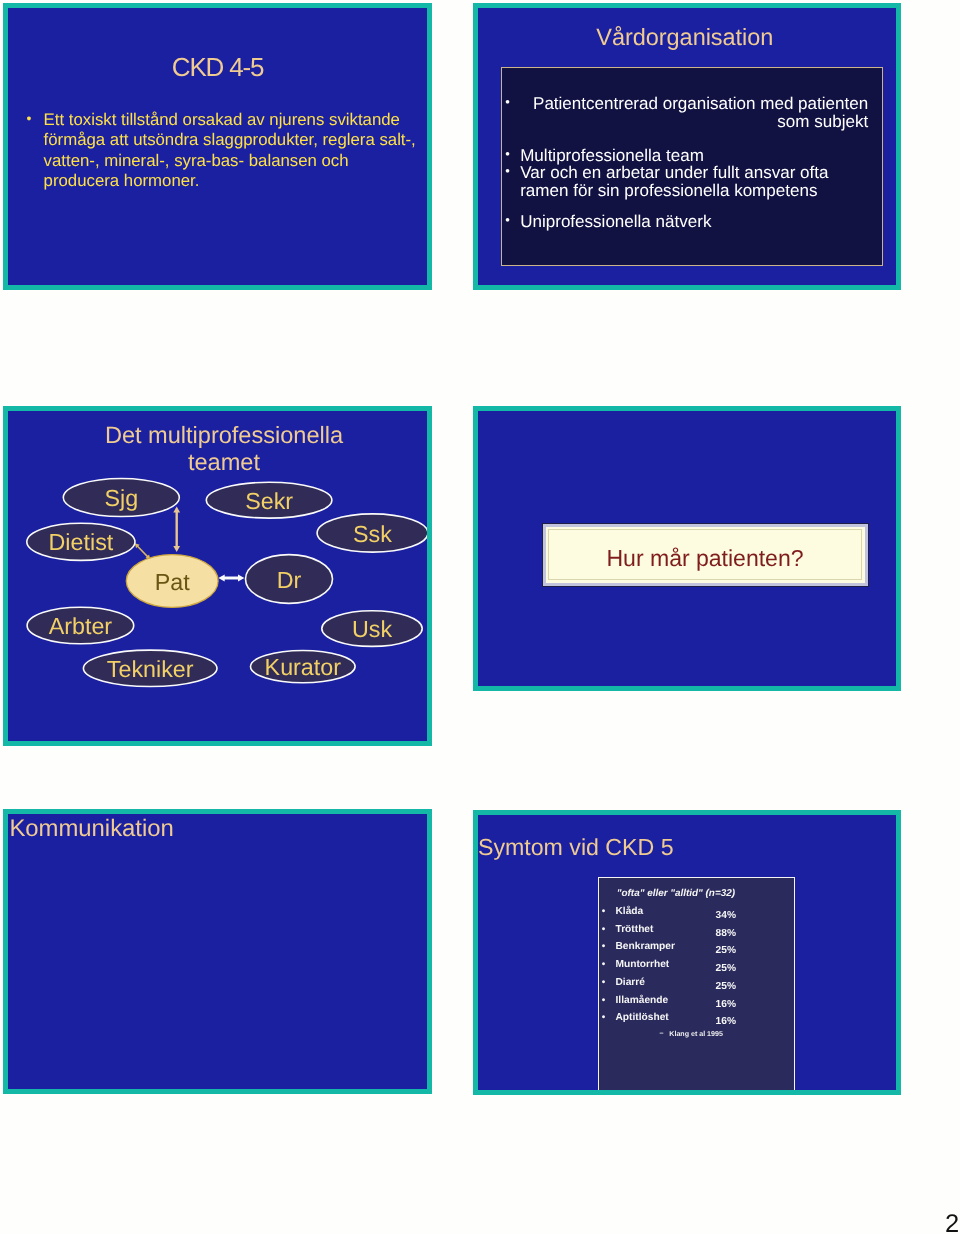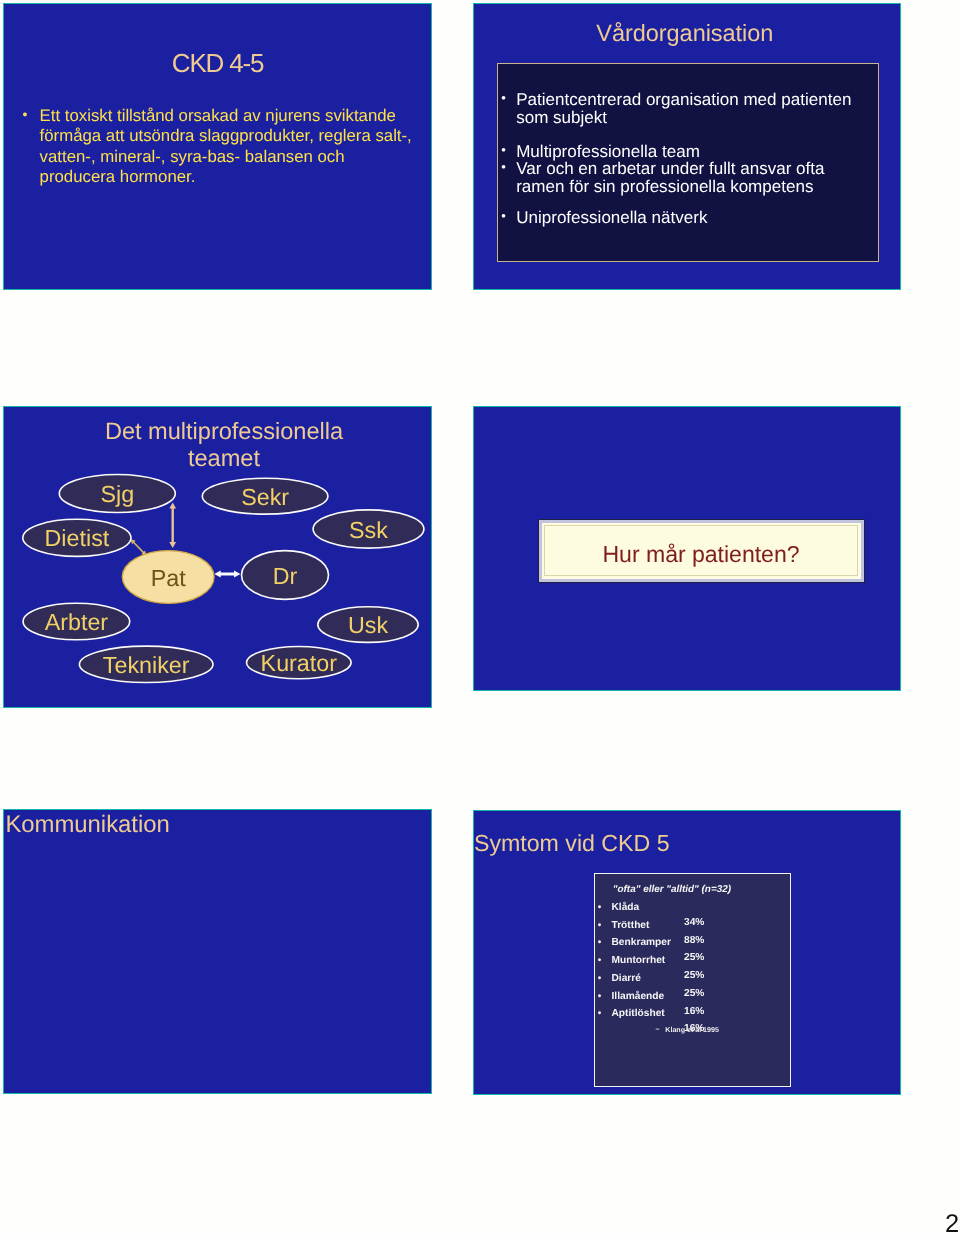--- a/index.html
+++ b/index.html
@@ -1,44 +1,44 @@
 <!DOCTYPE html>
 <html><head>
 <meta charset="utf-8">
 <style>
   html,body{margin:0;padding:0;background:#ffffff;}
   body{width:960px;height:1234px;position:relative;overflow:hidden;
        font-family:"Liberation Sans", sans-serif;
        -webkit-font-smoothing:antialiased;text-rendering:geometricPrecision;}
   .page{position:absolute;left:0;top:0;width:960px;height:1234px;background:#fefefd;}
 
-  .slide{position:absolute;background:#1b20a0;border:1px solid #14b8a6;box-sizing:border-box;overflow:hidden;}
+  .slide{position:absolute;background:#1b20a0;border:5px solid #14b8a6;box-sizing:border-box;overflow:hidden;}
   .s1{left:3px;top:3px;width:429px;height:287px;}
   .s2{left:473px;top:3px;width:428px;height:287px;}
-  .s3{left:3px;top:406px;width:429px;height:302px;}
+  .s3{left:3px;top:406px;width:429px;height:340px;}
   .s4{left:473px;top:406px;width:428px;height:285px;}
   .s5{left:3px;top:809px;width:429px;height:285px;}
   .s6{left:473px;top:810px;width:428px;height:285px;}
 
   .ttl{position:absolute;color:#efcb92;white-space:nowrap;}
 
   
   .s1-title{left:0;right:0;top:43.7px;text-align:center;font-size:26px;letter-spacing:-1.2px;}
   .s1-body{position:absolute;left:16px;top:101.8px;width:395px;color:#fde047;font-size:16.8px;line-height:20.4px;}
   .s1-body .bl{position:relative;padding-left:19.6px;width:376px;}
   .s1-body .bl:before{content:"\2022";position:absolute;left:2.4px;top:-1.5px;font-size:14px;}
 
   
   .s2-title{left:0;right:4.4px;top:15.5px;text-align:center;font-size:23.5px;letter-spacing:-.05px;}
   .s2-box{position:absolute;left:22.6px;top:58.8px;width:382.4px;height:199px;border:1.2px solid #cdb488;
           background:#111142;box-sizing:border-box;}
   .s2-list{position:absolute;left:29px;top:87px;width:360px;color:#ffffff;font-size:17.05px;line-height:17.5px;}
   .s2-list .bl{position:relative;padding-left:13.2px;width:348px;}
   .s2-list .bl:before{content:"\2022";position:absolute;left:-1.8px;top:-1.6px;font-size:13px;}
-  .s2-list .b1{margin-bottom:16.5px;}
+  .s2-list .b1{margin-bottom:16.5px;text-align:right;}
   .s2-list .b2{}
   .s2-list .b3{margin-bottom:13.5px;}
 
   
   .s3-title{left:0;right:0;top:11.5px;text-align:center;font-size:23.6px;line-height:27.9px;white-space:normal;letter-spacing:-.02px;}
   .s3-svg{position:absolute;left:0;top:0;}
   .ell-txt{font-family:"Liberation Sans", sans-serif;text-anchor:middle;}
 
   
   .s4-box{position:absolute;left:64.5px;top:112.5px;width:325px;height:62px;
@@ -55,21 +55,21 @@
   
   .s6-title{left:0;right:0;top:19.3px;font-size:23.2px;letter-spacing:-.02px;}
   .s6-box{position:absolute;left:119.8px;top:62.1px;width:197.4px;height:214.2px;border:1.7px solid #f4f4f4;
           background:#2a2a5c;box-sizing:border-box;}
   .s6-sub{position:absolute;left:138.8px;top:73.3px;color:#f4f4f4;font-size:9.95px;font-style:italic;
           font-weight:bold;line-height:12px;letter-spacing:-.01px;white-space:nowrap;}
   .s6-rows{position:absolute;left:120px;top:90.8px;width:180px;color:#f6f6f6;font-size:10.2px;font-weight:bold;}
   .s6-row{position:relative;height:17.75px;}
   .s6-row .b{position:absolute;left:3.7px;top:1.1px;font-size:10px;line-height:10px;}
   .s6-row .lab{position:absolute;left:17.5px;top:0;line-height:12px;}
-  .s6-row .pct{position:absolute;left:90px;top:15px;width:48px;line-height:12px;}
+  .s6-row .pct{position:absolute;left:90px;top:4px;width:48px;text-align:right;line-height:12px;}
   .s6-ref{position:absolute;left:181.4px;top:214.6px;color:#eeeeee;font-size:7.1px;font-weight:bold;line-height:9px;}
   .s6-ref .dash{position:absolute;left:0;top:-.6px;}
   .s6-ref .t{position:absolute;left:9.9px;top:0;white-space:nowrap;}
 
   .pageno{position:absolute;left:945px;top:1211.6px;font-size:25.5px;color:#111111;
           font-family:"Liberation Sans", sans-serif;line-height:24px;}
 </style>
 </head>
 <body>
 

